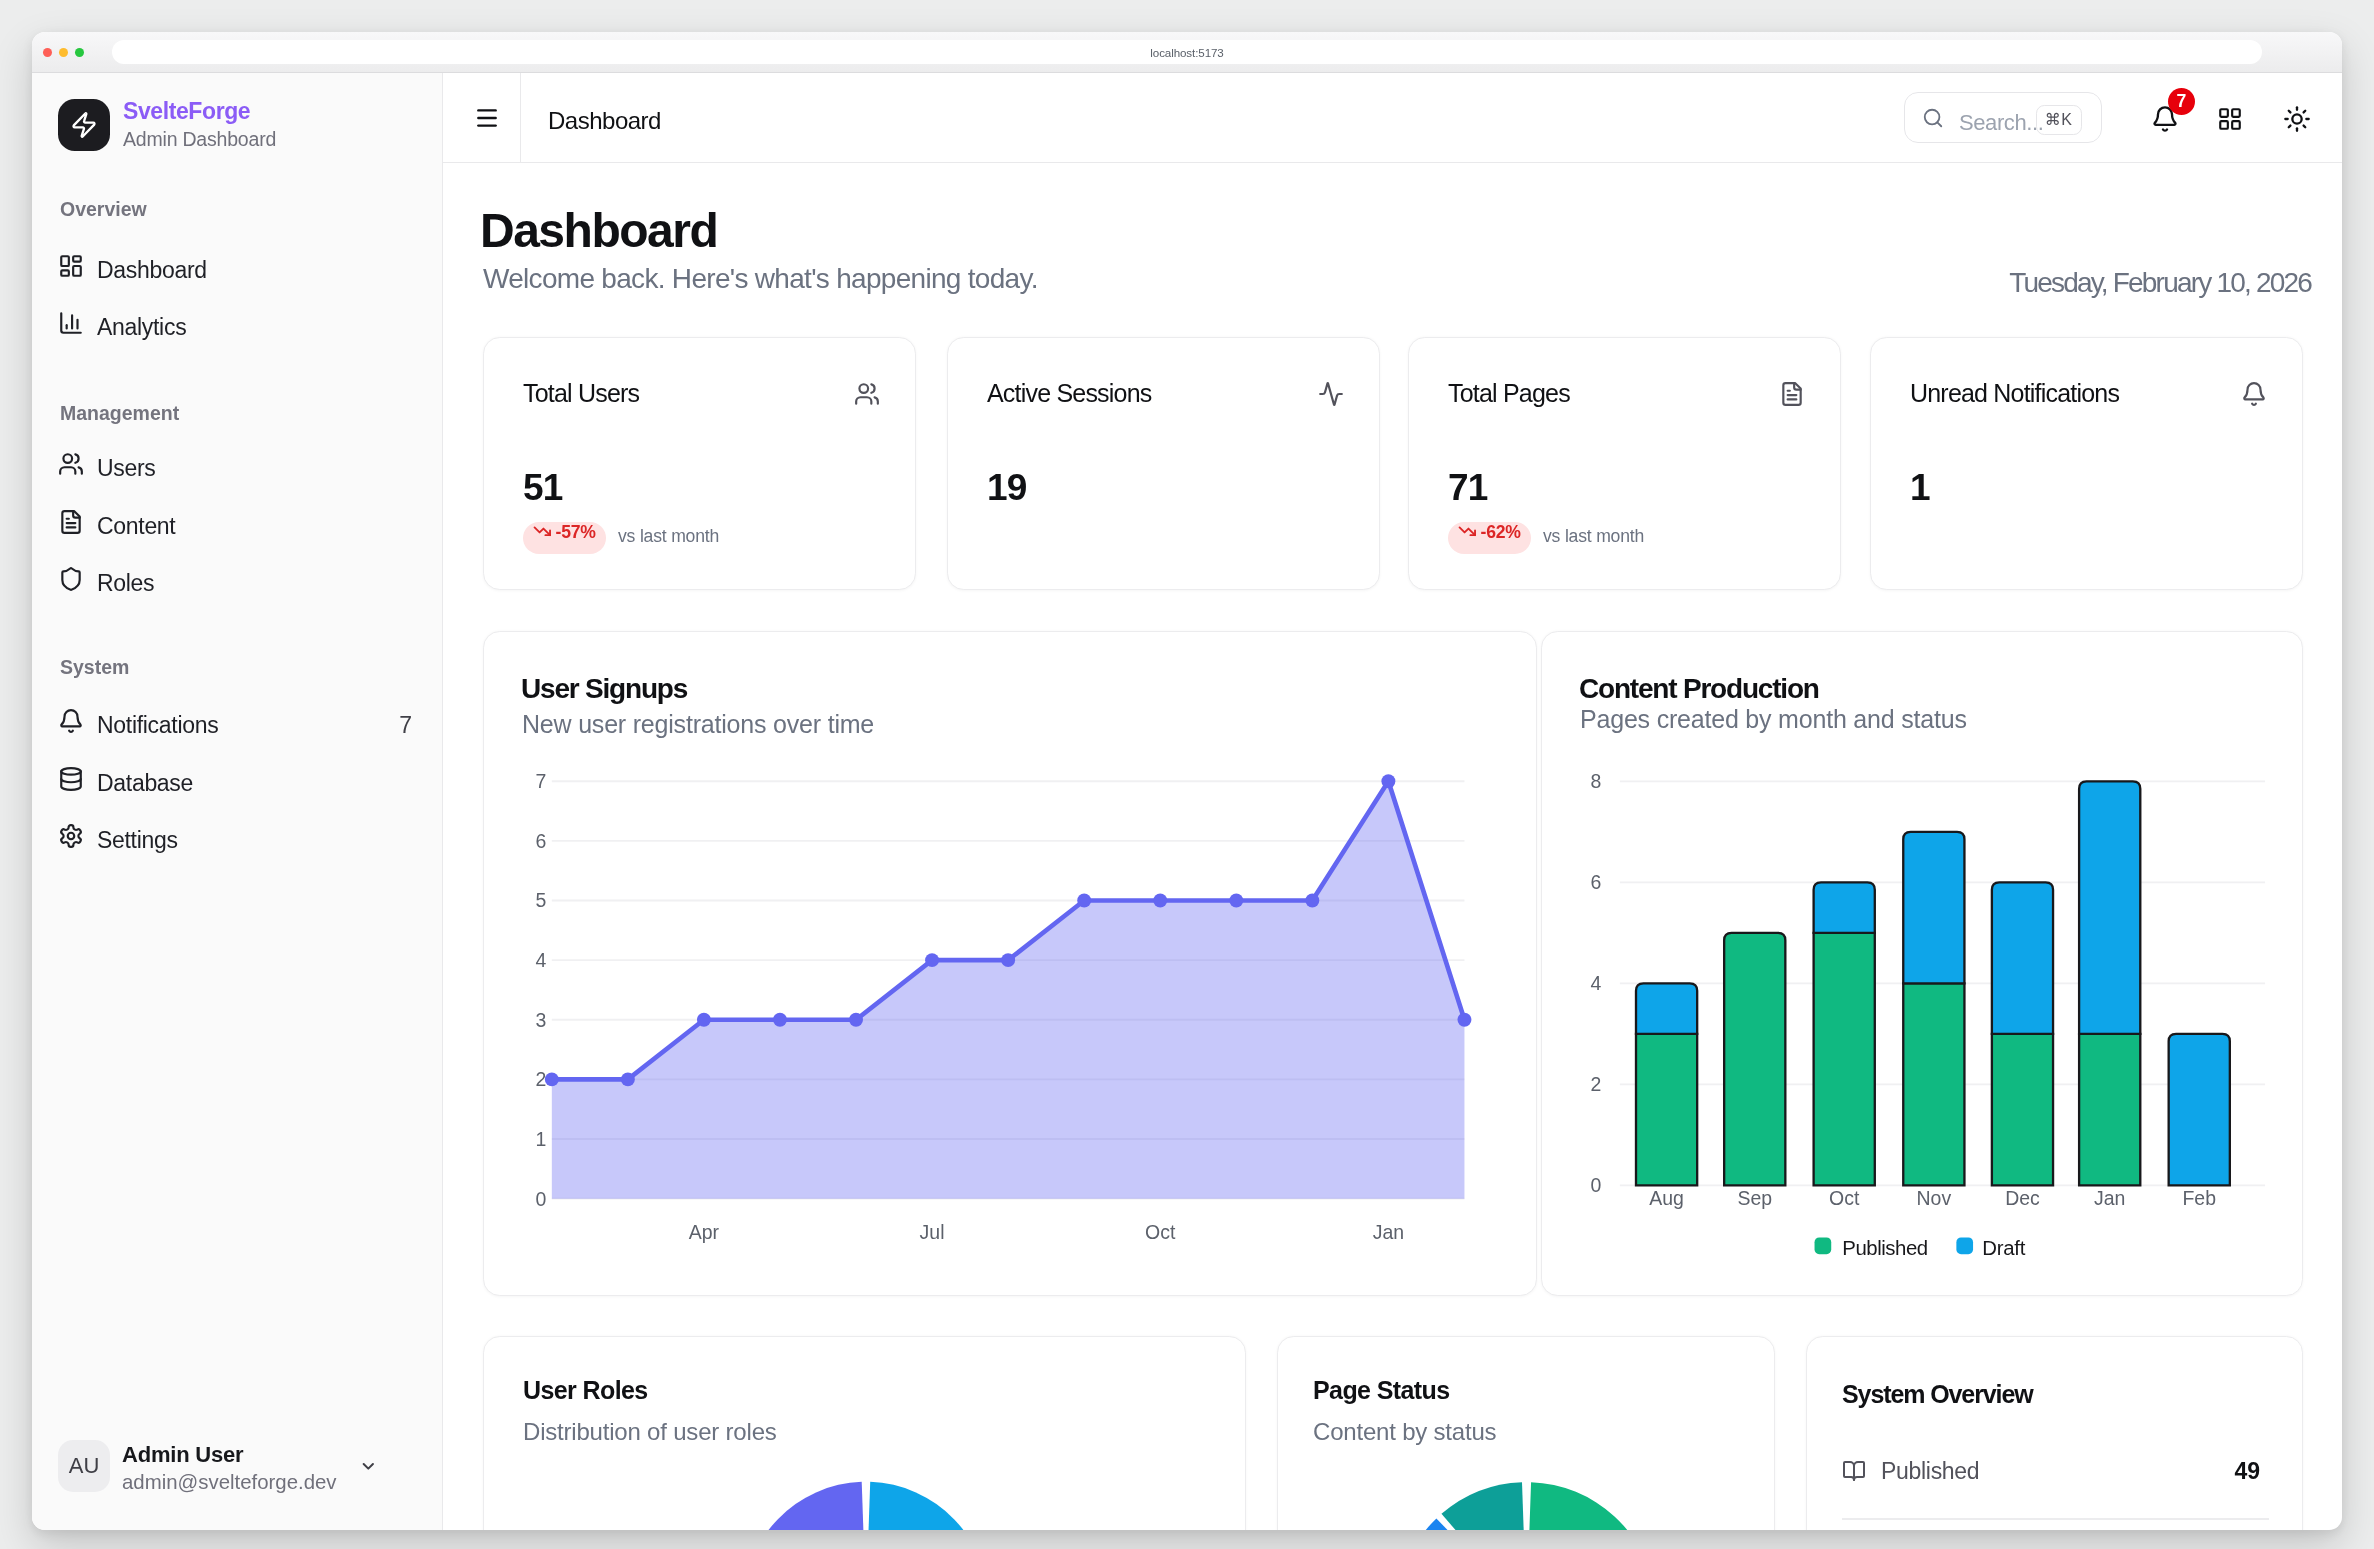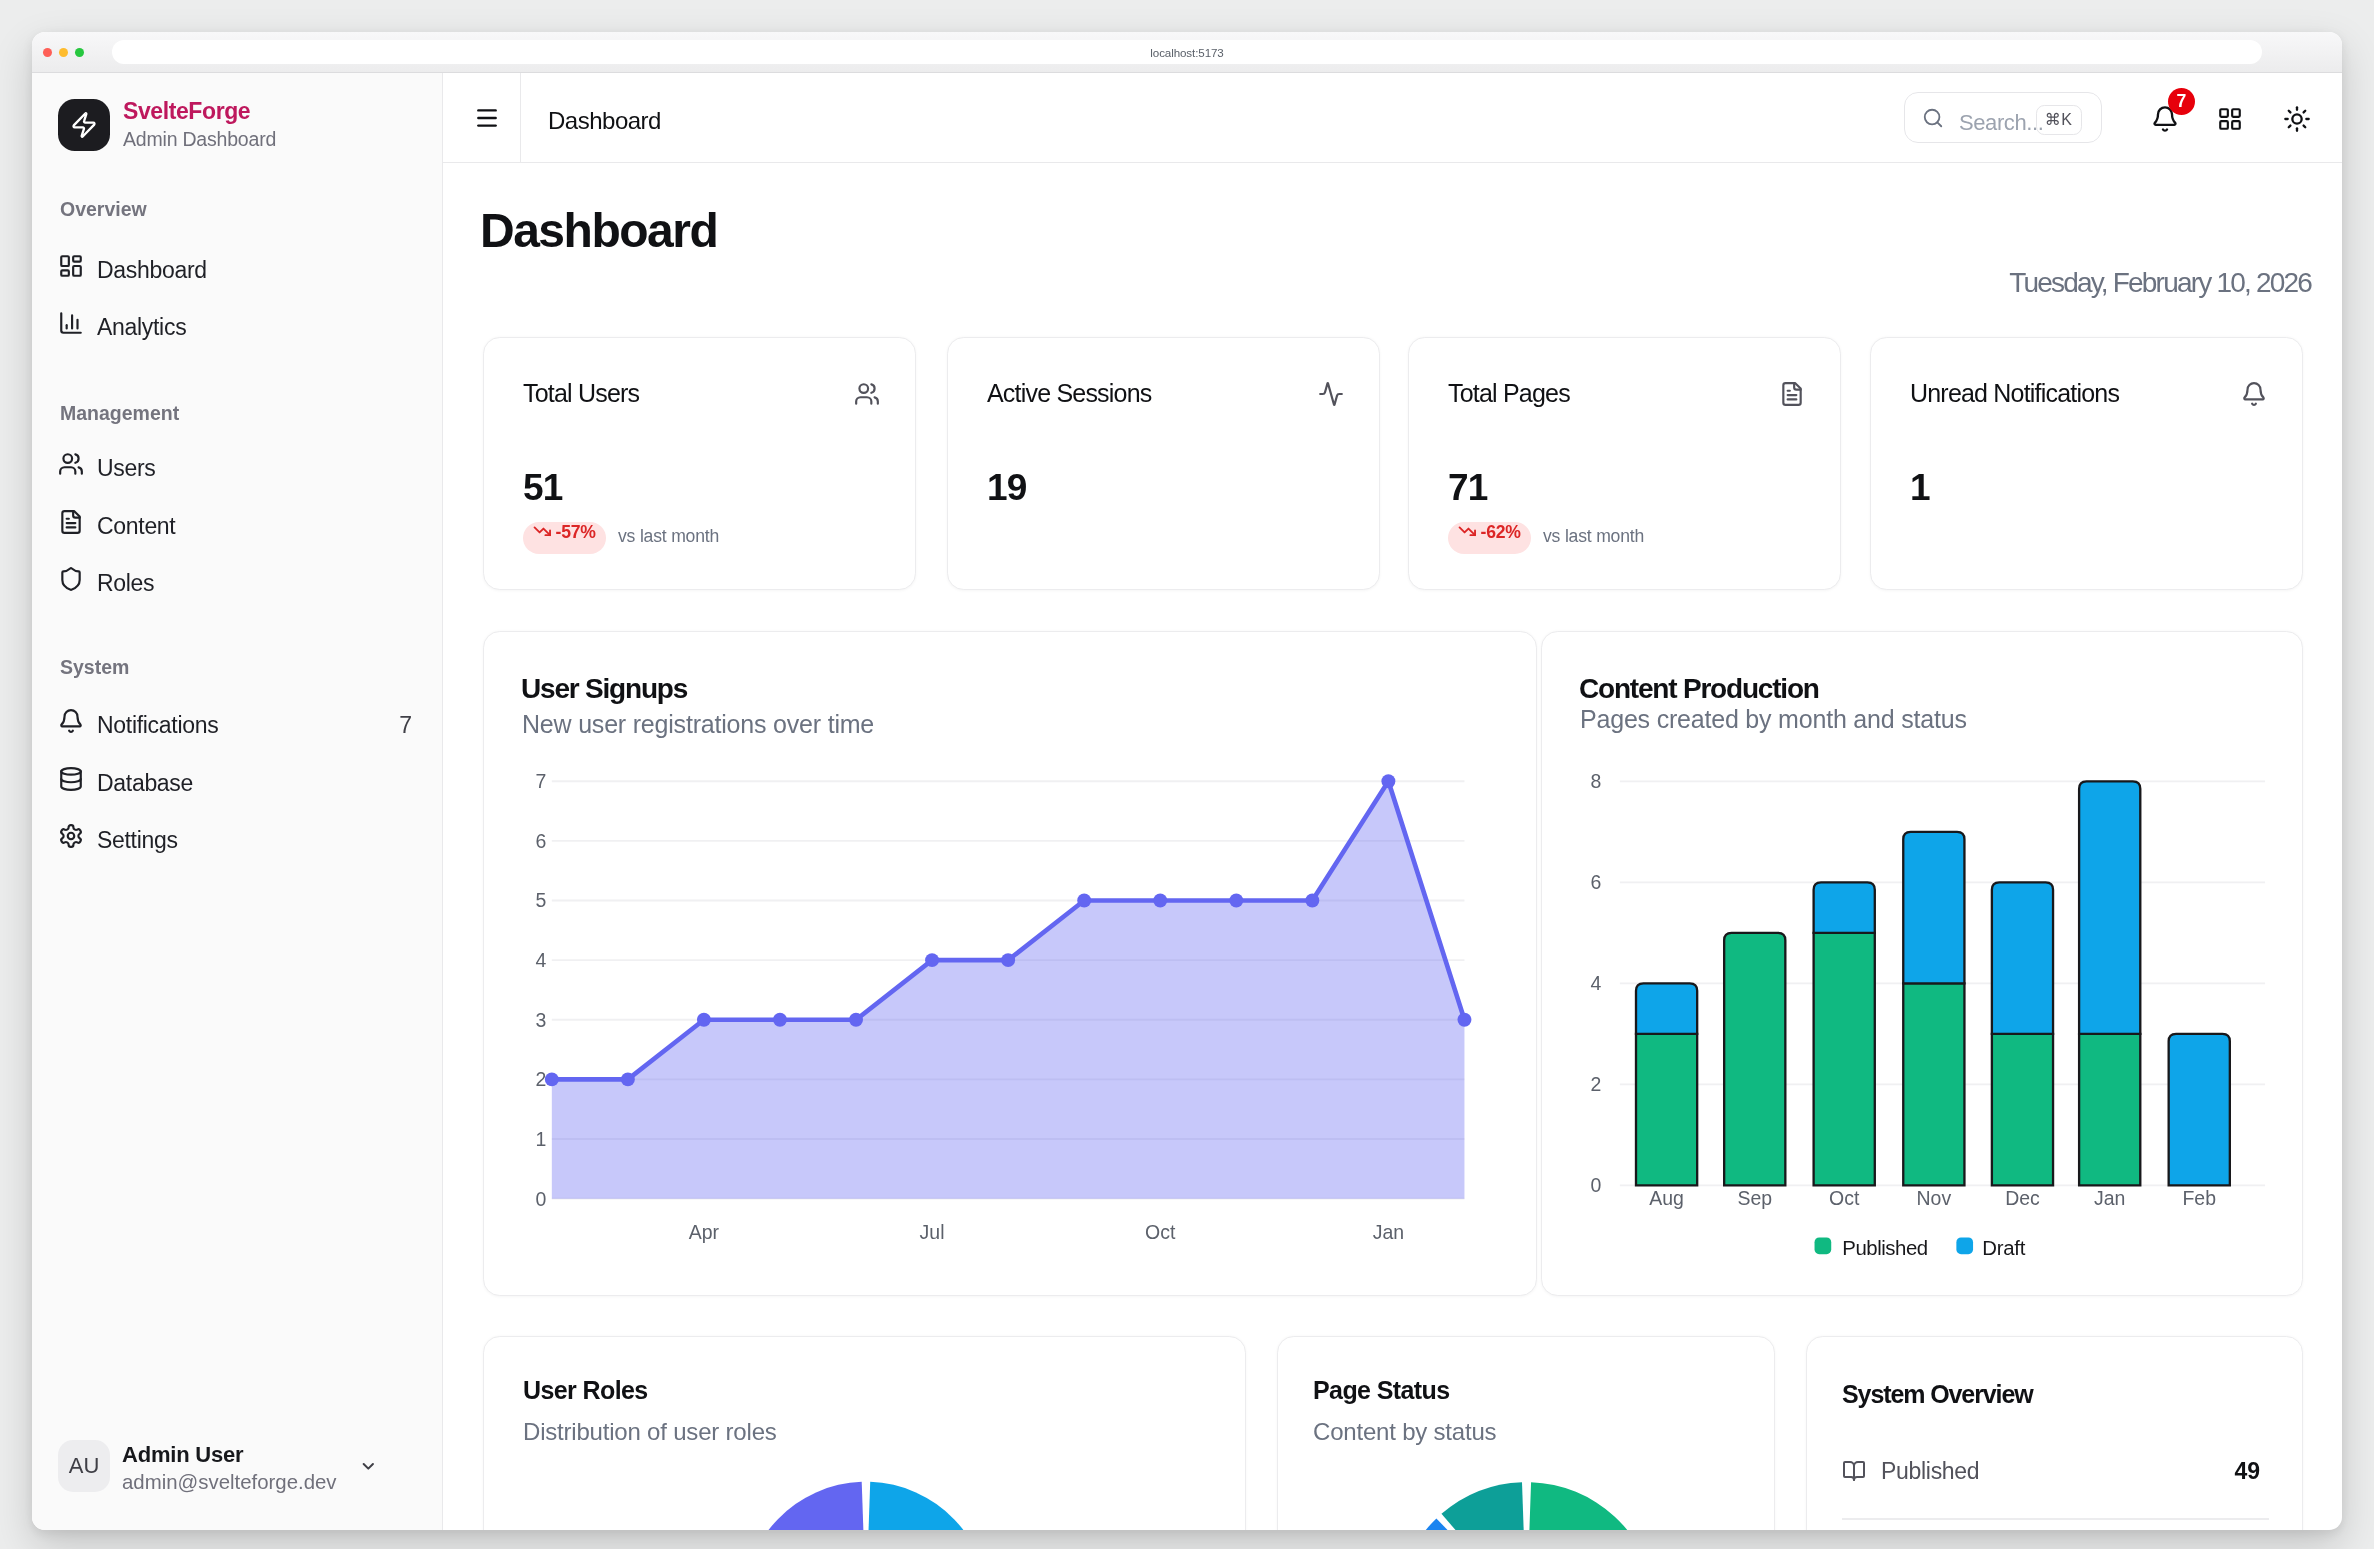--- a/index.html
+++ b/index.html
@@ -7,21 +7,21 @@
 body{background:#eceded;font-family:"Liberation Sans",sans-serif;-webkit-font-smoothing:antialiased}
 .abs{position:absolute}
 #win{position:absolute;left:32px;top:32px;width:2310px;height:1498px;background:#fff;border-radius:13px;overflow:hidden;box-shadow:0 16.7px 42px rgba(0,0,0,.16),0 3.7px 11px rgba(0,0,0,.08)}
 
 #chrome{position:absolute;left:0;top:0;width:2310px;height:41px;background:linear-gradient(#f8f8f9,#ececed);border-bottom:1.9px solid #dcdcde}
 .light{position:absolute;top:16px;width:9.3px;height:9.3px;border-radius:50%}
 #urlbar{position:absolute;left:80px;top:8.3px;width:2150px;height:24px;background:#fff;border-radius:12px;display:flex;align-items:center;justify-content:center;font-size:11.6px;letter-spacing:-0.1px;color:#595f68}
 
 #side{position:absolute;left:0;top:41px;width:411px;height:1457px;background:#fafafa;border-right:0.9px solid #e9e9eb}
 #logo{position:absolute;left:26px;top:26px;width:52px;height:52px;border-radius:16.7px;background:#1c1c20;display:flex;align-items:center;justify-content:center}
-.brand{position:absolute;left:91px;font-weight:bold;color:#be185d;font-size:23px;line-height:23px;top:27px;letter-spacing:-0.4px}
+.brand{position:absolute;left:91px;font-weight:bold;color:#8b5cf6;font-size:23px;line-height:23px;top:27px;letter-spacing:-0.4px}
 .brandsub{position:absolute;left:91px;font-size:19.5px;line-height:19.5px;color:#70707b;top:57px;letter-spacing:-0.2px}
 .slabel{position:absolute;left:28px;font-size:19.5px;line-height:19.5px;font-weight:bold;color:#74747e;letter-spacing:0}
 .nav{position:absolute;left:0;width:411px;height:52px}
 .nav svg{position:absolute;left:26px;top:50%;margin-top:-13px}
 .nav .t{position:absolute;left:65px;top:50%;font-size:23px;line-height:23px;margin-top:-7.4px;color:#1f2026;letter-spacing:-0.3px}
 .nav .badge7{position:absolute;right:31px;top:50%;font-size:23px;line-height:23px;margin-top:-7.4px;color:#3f3f46}
 
 #avatar{position:absolute;left:26px;top:1367px;width:52px;height:52px;border-radius:15px;background:#ededef;display:flex;align-items:center;justify-content:center;font-size:22px;color:#3f3f46}
 #uname{position:absolute;left:90px;top:1371px;font-size:22px;line-height:22px;font-weight:bold;color:#17181c;letter-spacing:-0.2px}
 #uemail{position:absolute;left:90px;top:1399px;font-size:20.4px;line-height:20.4px;color:#70707b}
@@ -182,20 +182,21 @@
         <path d="M2 12h2"></path>
         <path d="M20 12h2"></path>
         <path d="m6.34 17.66-1.41 1.41"></path>
         <path d="m19.07 4.93-1.41 1.41"></path>
       </svg>
   </div>
   <div id="tdivider"></div>
   <div class="badge-red">7</div>
 
   <div id="h1">Dashboard</div>
+  <div id="welcome">Welcome back. Here's what's happening today.</div>
   <div id="date">Tuesday, February 10, 2026</div>
 
   <div class="card stat" style="left:451px">
     <div class="st">Total Users</div>
     <div class="sicon"><svg width="26" height="26" viewBox="0 0 24 24" fill="none" stroke="currentColor" stroke-width="2" stroke-linecap="round" stroke-linejoin="round">
           <path d="M16 21v-2a4 4 0 0 0-4-4H6a4 4 0 0 0-4 4v2"></path>
           <circle cx="9" cy="7" r="4"></circle>
           <path d="M22 21v-2a4 4 0 0 0-3-3.87"></path>
           <path d="M16 3.13a4 4 0 0 1 0 7.75"></path>
         </svg></div>

